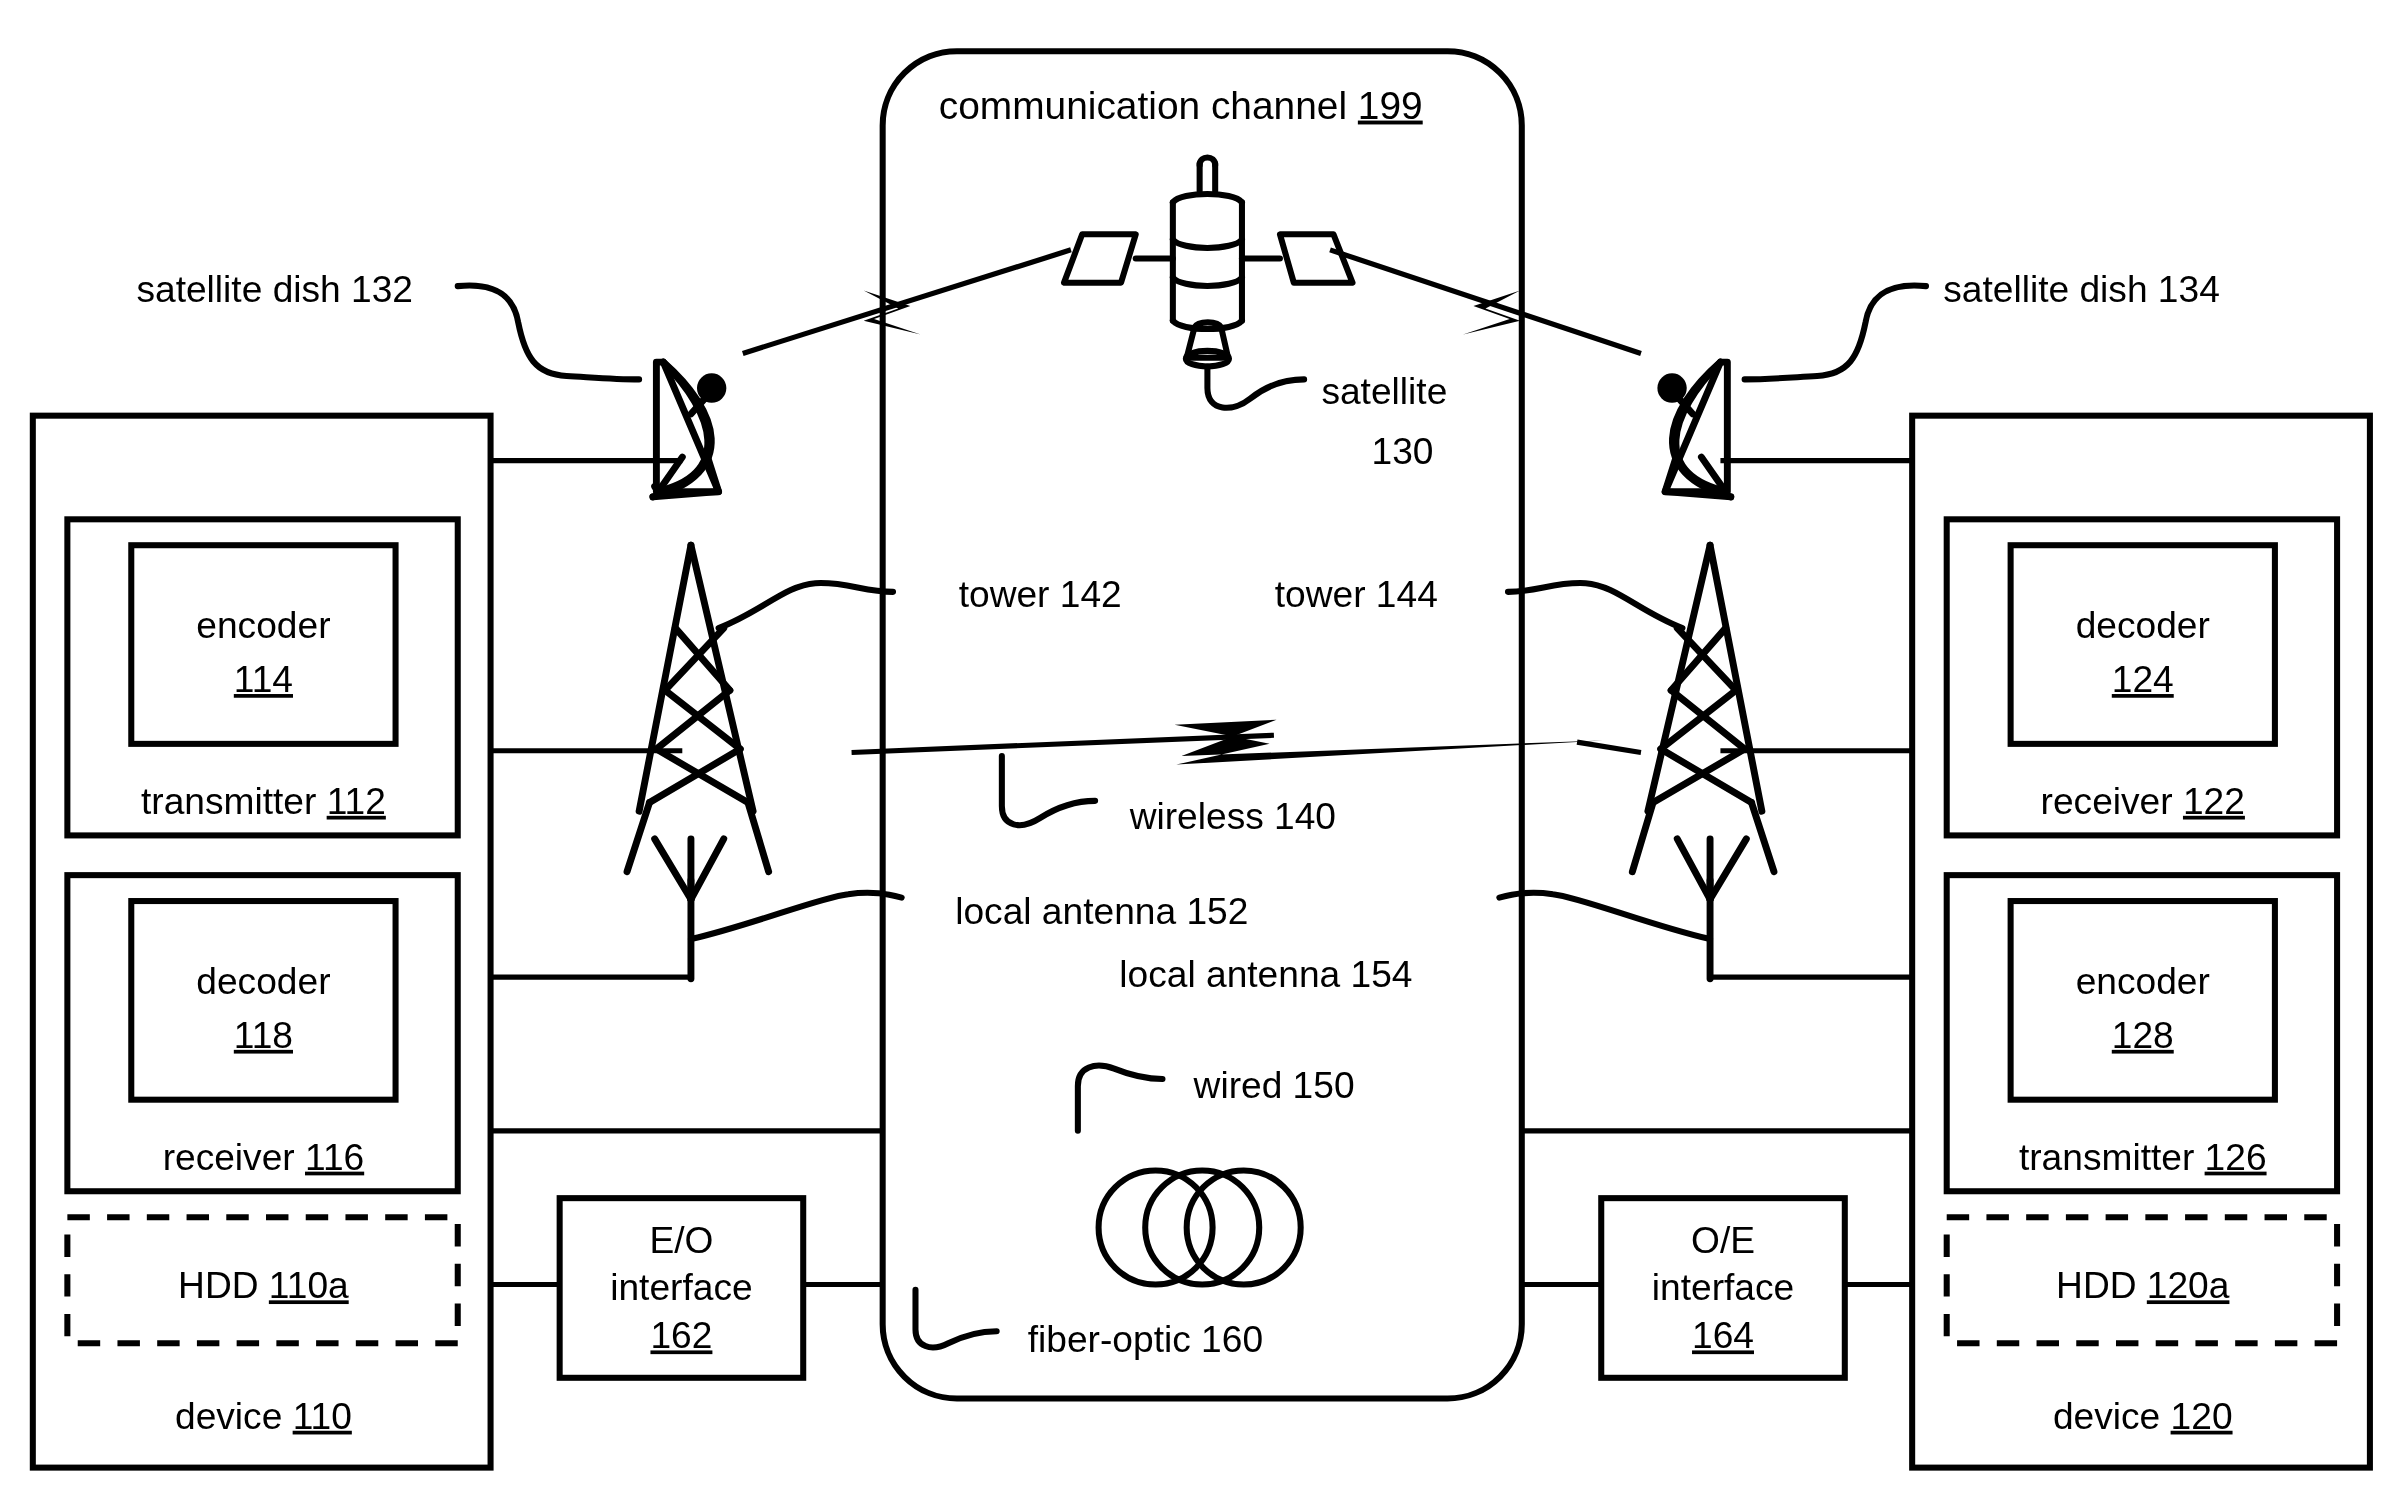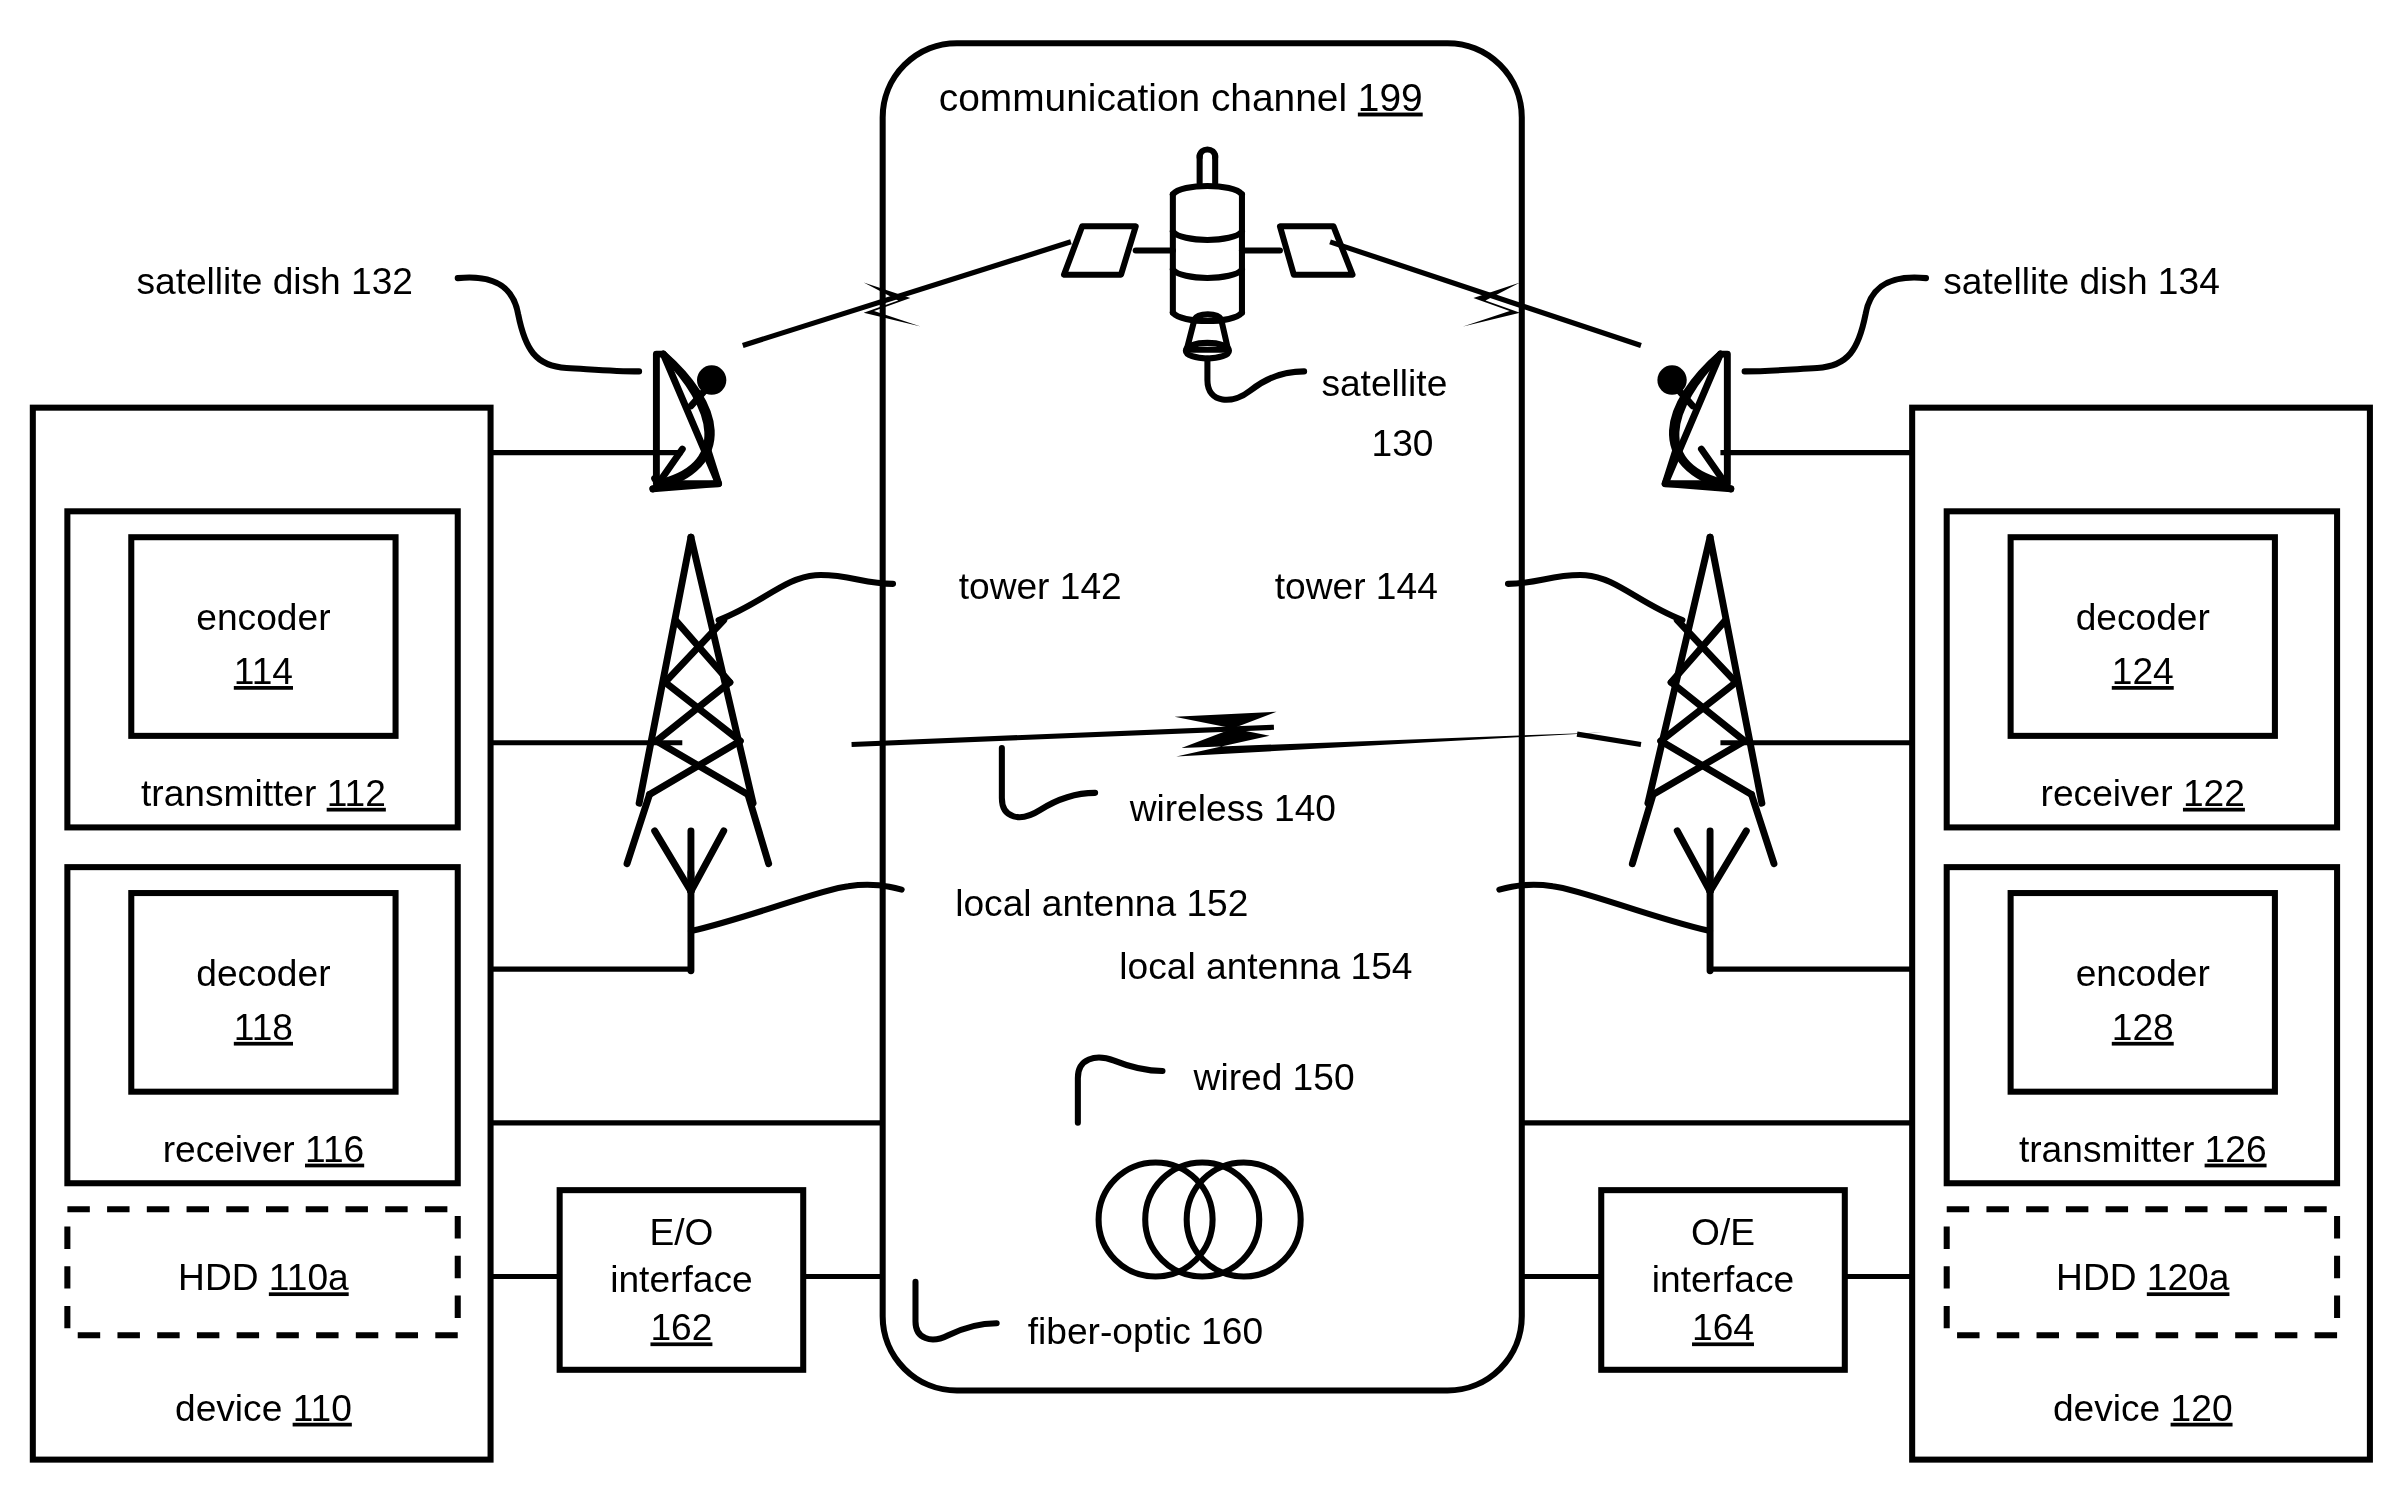--- a/index.html
+++ b/index.html
@@ -11,20 +11,21 @@
     width: 2401px;
     height: 1508px;
     overflow: hidden;
     font-family: "Liberation Sans", sans-serif;
   }
   #diagram-root {
     position: relative;
     width: 2401px;
     height: 1316px;
     background: #ffffff;
+    margin-top: 8px;
   }
   svg#figure {
     display: block;
     width: 2401px;
     height: 1508px;
   }
   .box {
     fill: #ffffff;
     stroke: #000000;
     stroke-width: 7;

